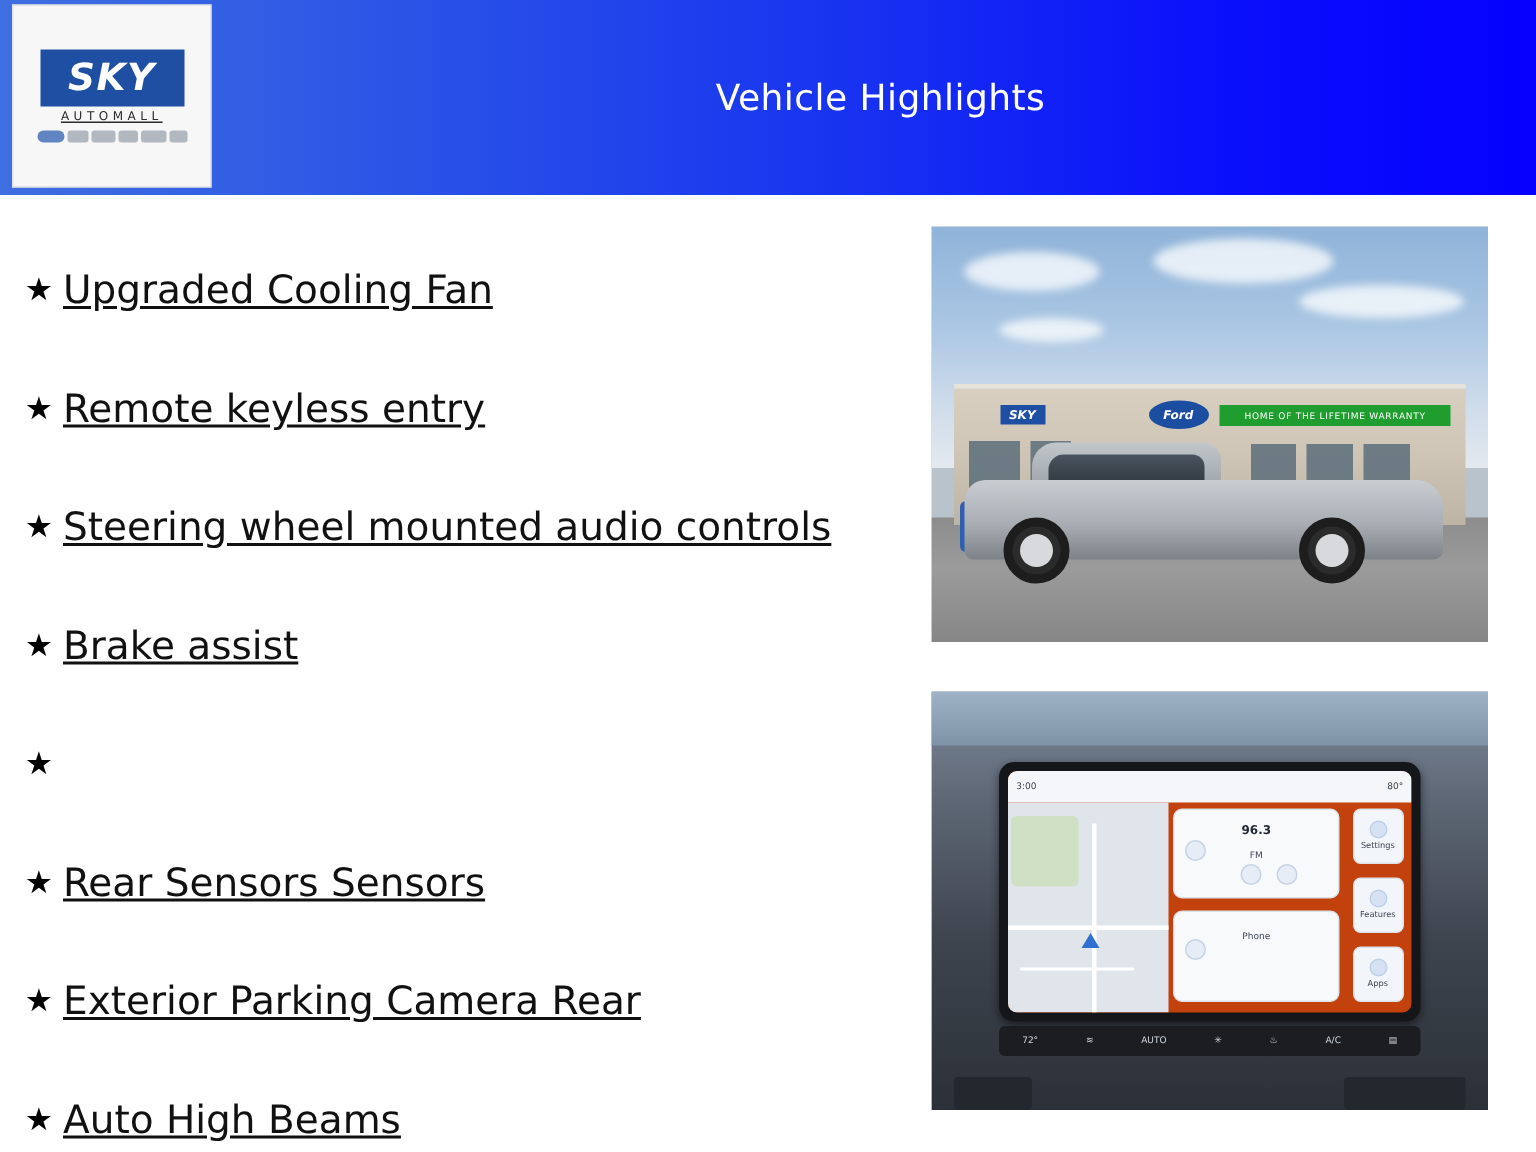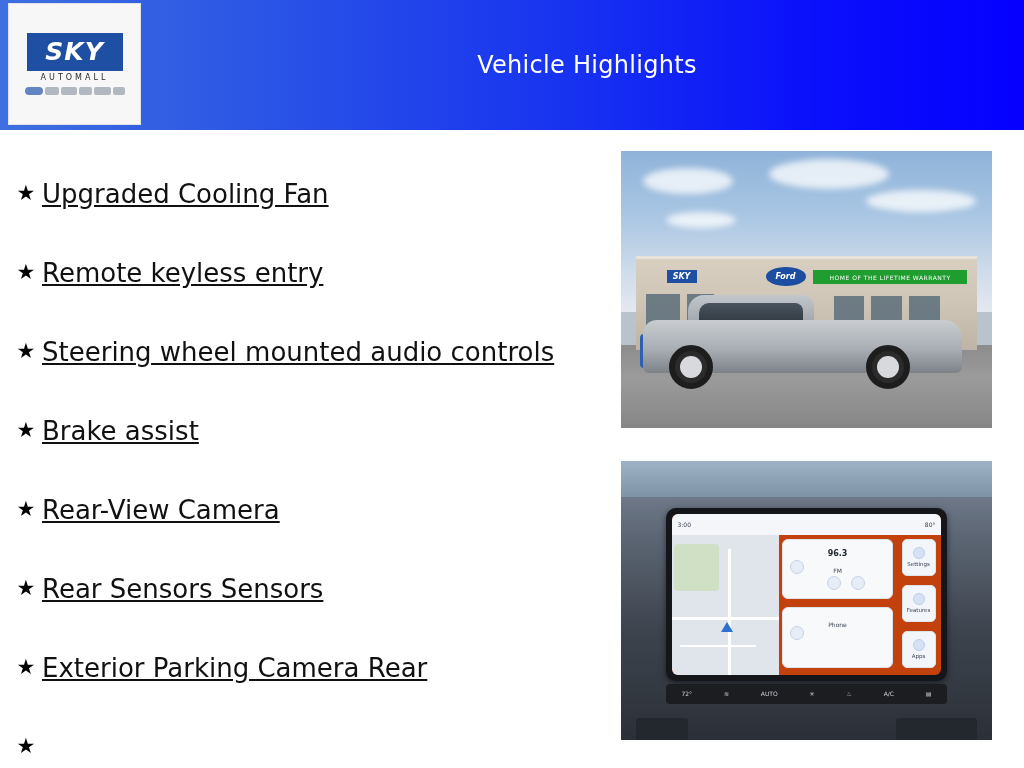--- a/index.html
+++ b/index.html
@@ -67,20 +67,21 @@
     justify-content: center;
     font-style: italic;
   }
   #logo-automall {
     margin-top: 2px;
     width: 96px;
     text-align: center;
     font-size: 8px;
     letter-spacing: 3px;
     color: #2b2b2b;
+    text-decoration: underline;
   }
   #logo-brands {
     margin-top: 5px;
     width: 100px;
     height: 9px;
     display: flex;
     align-items: center;
     justify-content: space-between;
   }
   .brand-chip {
@@ -327,32 +328,32 @@
     <div class="bullet-row">
       <span class="bullet-star">★</span>
       <span class="bullet-text">Steering wheel mounted audio controls</span>
     </div>
     <div class="bullet-row">
       <span class="bullet-star">★</span>
       <span class="bullet-text">Brake assist</span>
     </div>
     <div class="bullet-row">
       <span class="bullet-star">★</span>
-      <span class="bullet-text">Rear-View Camera</span>
     </div>
     <div class="bullet-row">
       <span class="bullet-star">★</span>
       <span class="bullet-text">Rear Sensors Sensors</span>
     </div>
     <div class="bullet-row">
       <span class="bullet-star">★</span>
       <span class="bullet-text">Exterior Parking Camera Rear</span>
     </div>
     <div class="bullet-row">
       <span class="bullet-star">★</span>
+      <span class="bullet-text">Auto High Beams</span>
     </div>
   </div>
 
   <div class="photo" id="photo-exterior">
     <div class="sky"></div>
     <div class="cloud" style="left:6%; top:6%; width:90px; height:26px;"></div>
     <div class="cloud" style="left:40%; top:3%; width:120px; height:30px;"></div>
     <div class="cloud" style="left:66%; top:14%; width:110px; height:22px;"></div>
     <div class="cloud" style="left:12%; top:22%; width:70px; height:16px;"></div>
     <div class="ground"></div>

